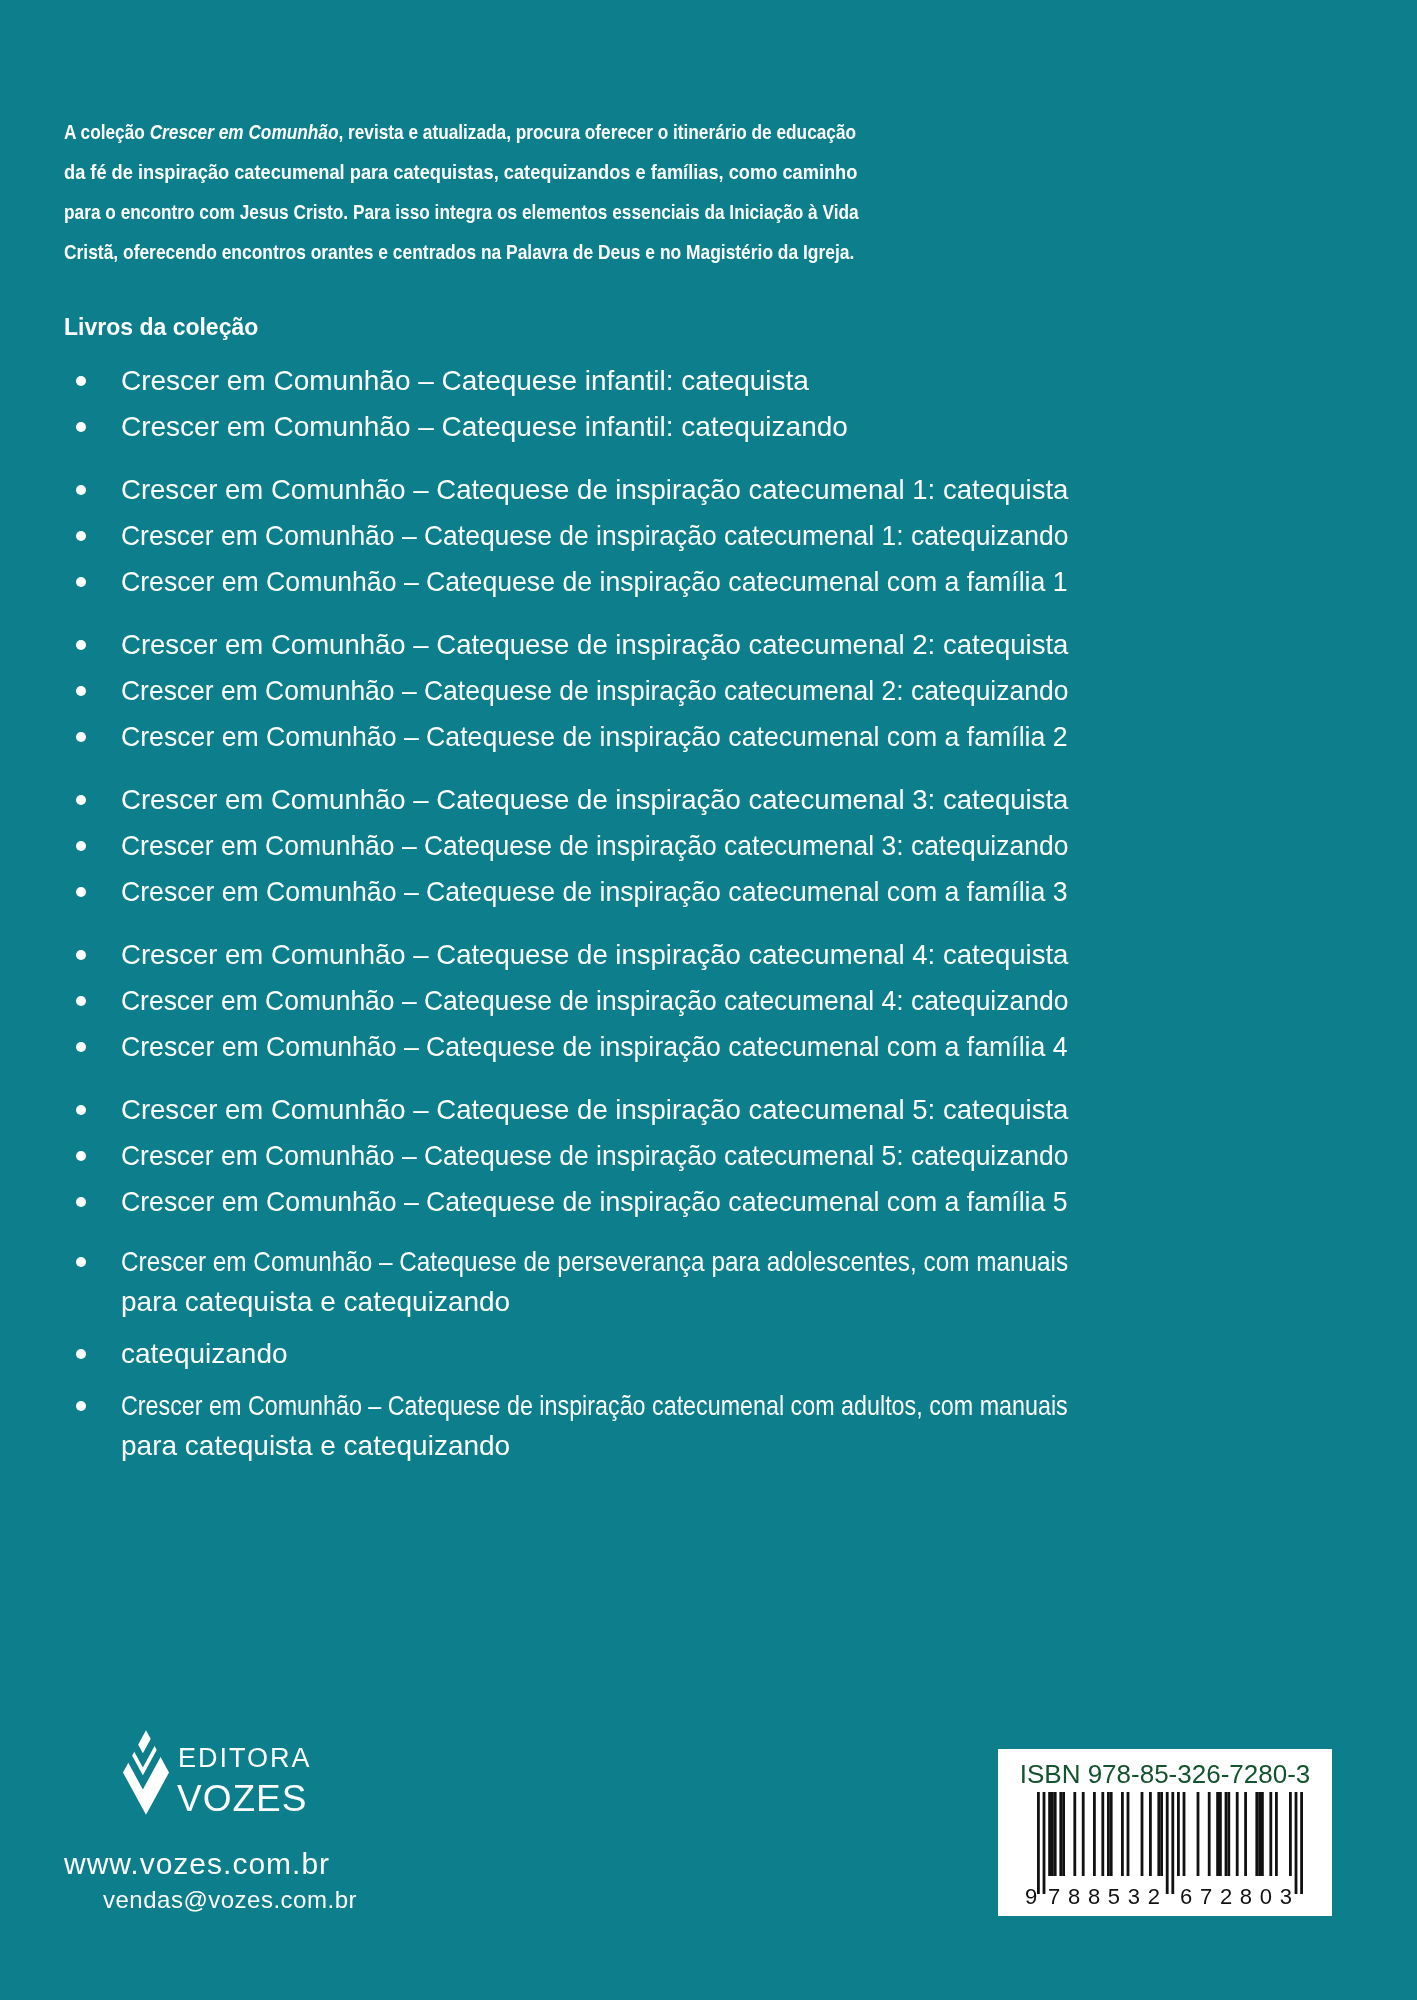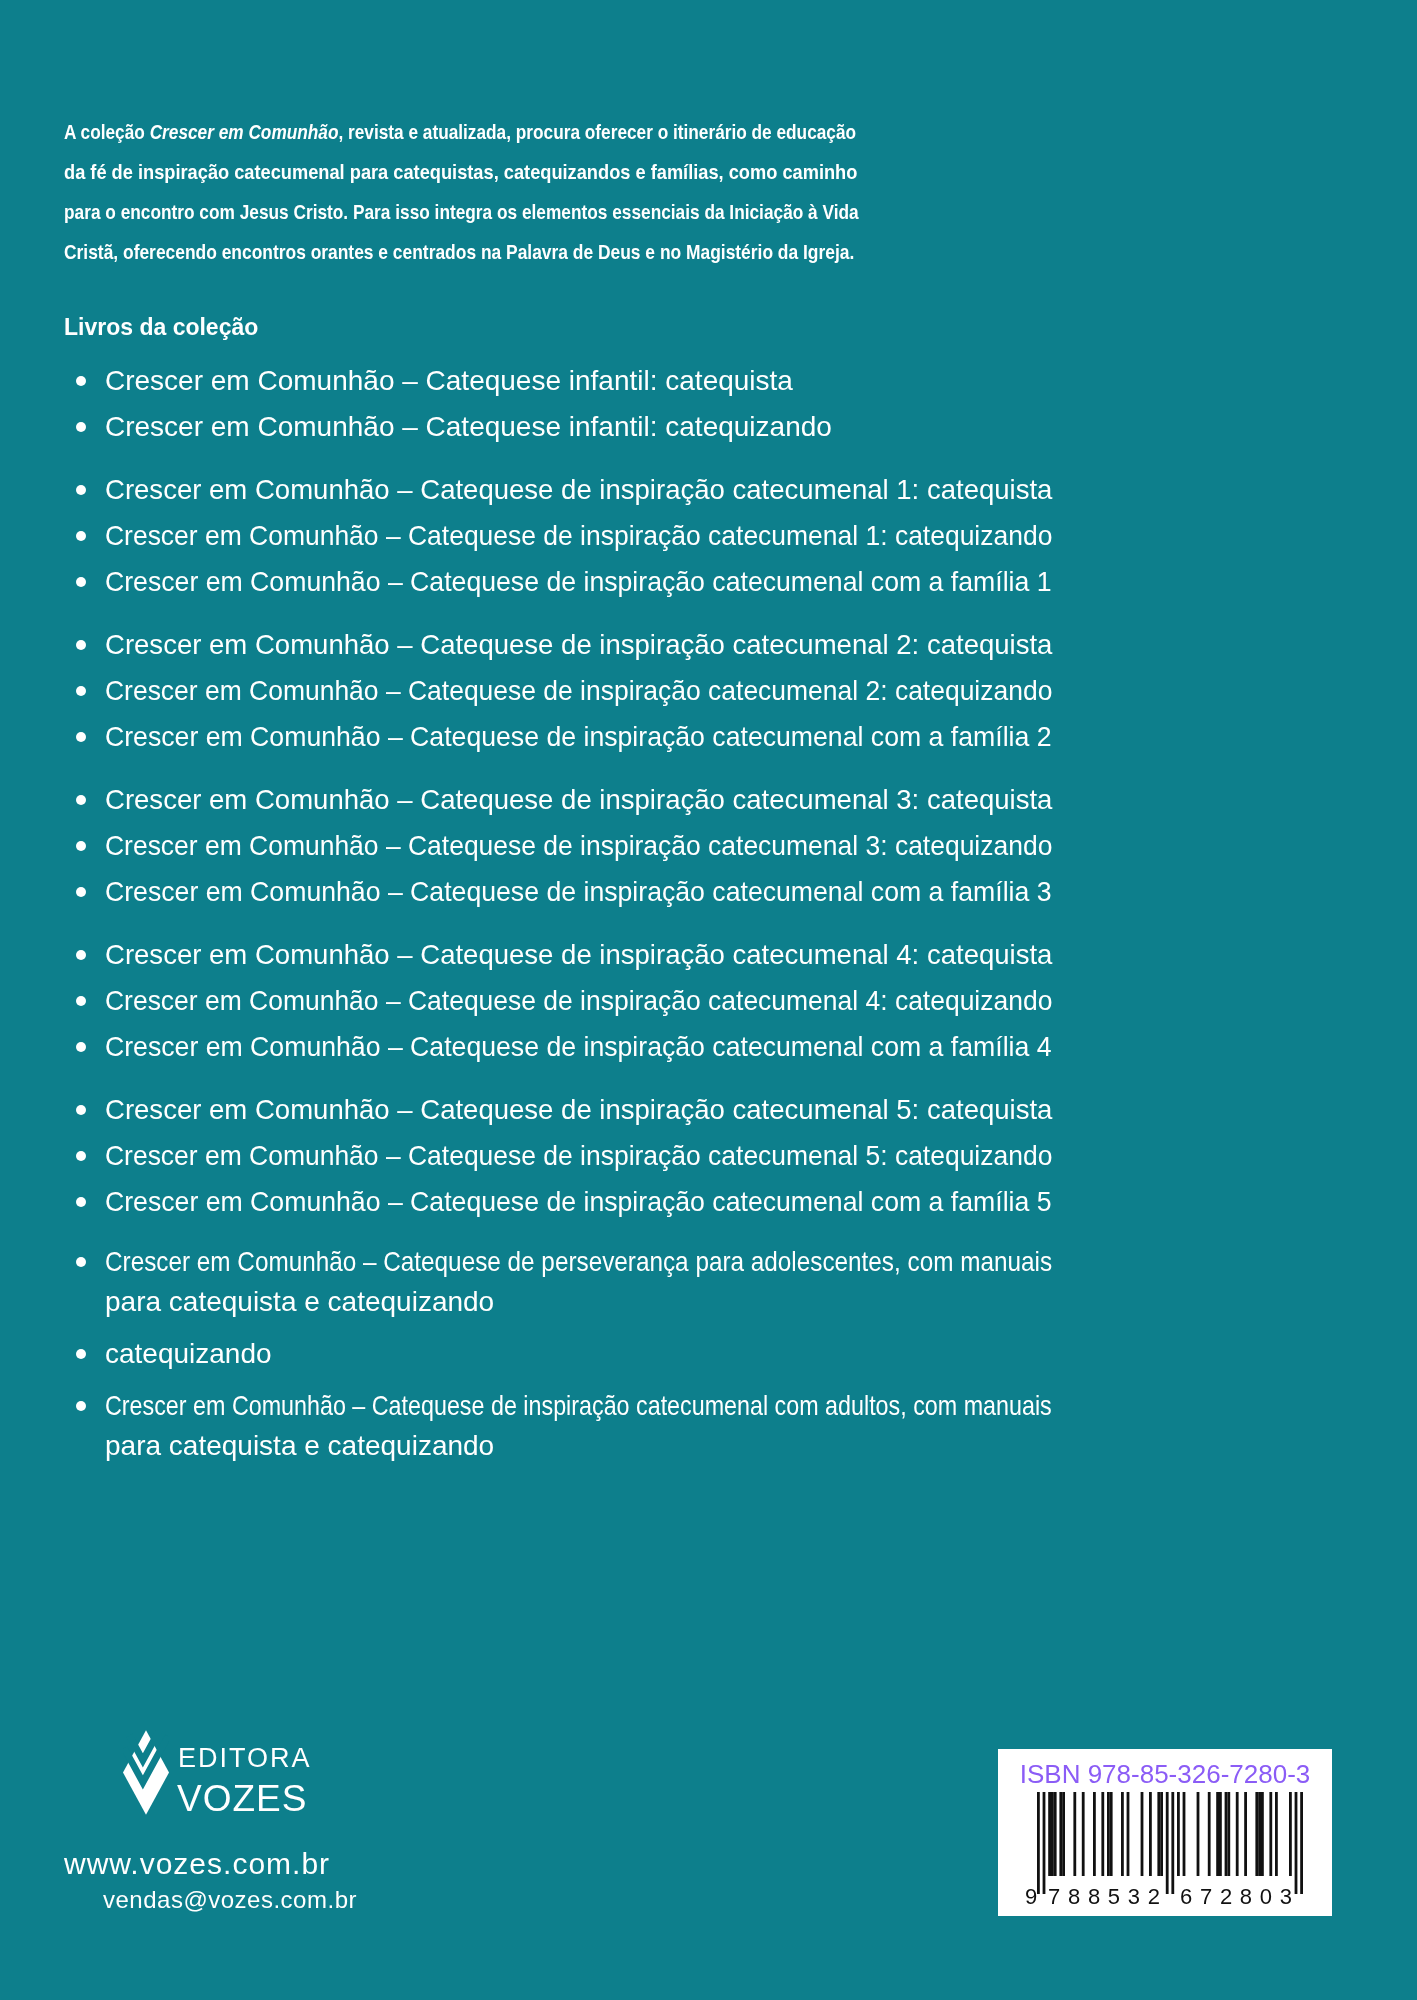--- a/index.html
+++ b/index.html
@@ -34,21 +34,21 @@
     transform-origin: left center;
   }
   .section-heading {
     margin: 34px 0 10px 0;
     font-size: 23px;
     line-height: 42px;
     font-weight: bold;
     color: #ffffff;
   }
   .book-group { margin-bottom: 17px; }
-  .book-item, .comp-item { display: flex; align-items: flex-start; }
+  .book-item, .comp-item { display: flex; align-items: flex-start; gap: 16px; }
   .book-item { line-height: 46px; font-size: 28px; }
   .bullet { flex: none; width: 41px; position: relative; height: 46px; }
   .bullet::before {
     content: "";
     position: absolute;
     left: 12px;
     top: 18px;
     width: 10px;
     height: 10px;
     border-radius: 50%;
@@ -92,21 +92,21 @@
     width: 334px;
     height: 167px;
     background: #ffffff;
     display: flex;
     flex-direction: column;
     align-items: center;
     box-sizing: border-box;
     padding-top: 10px;
   }
   .isbn-label {
-    color: #8b5cf6;
+    color: #14532d;
     font-size: 26px;
     line-height: 30px;
     white-space: nowrap;
   }
   .barcode-svg { margin-top: 3px; }
   .bc-digit {
     font-family: "Liberation Sans", sans-serif;
     font-size: 22px;
     fill: #111111;
   }

